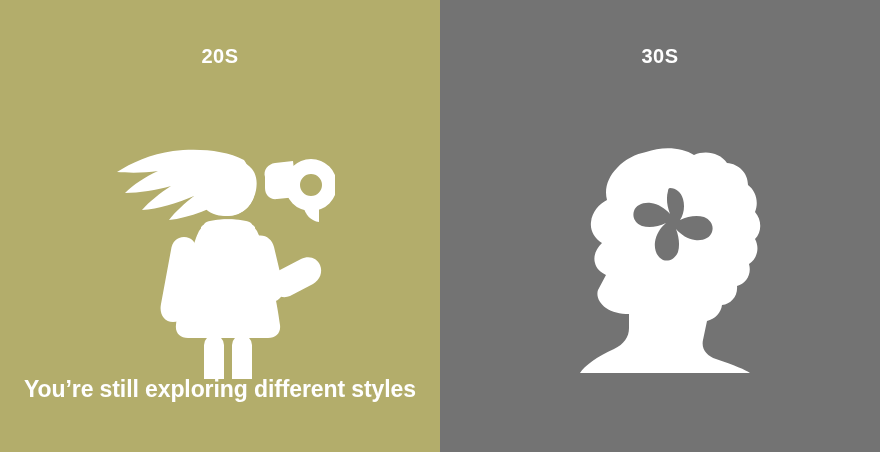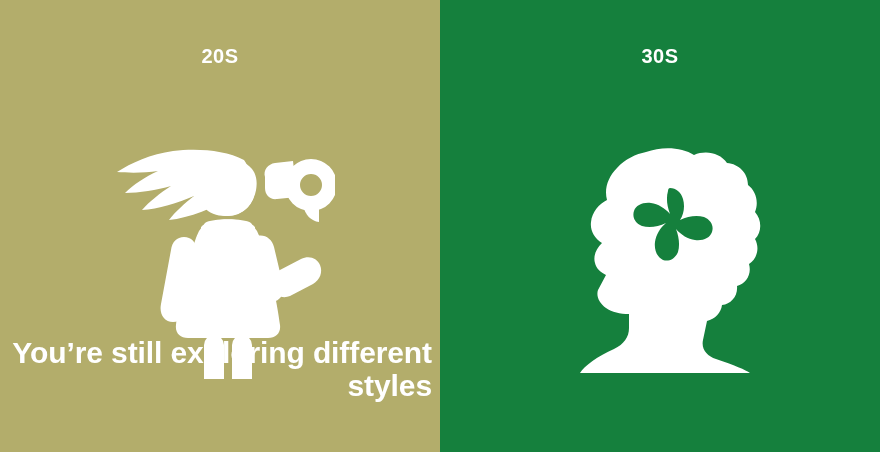--- a/index.html
+++ b/index.html
@@ -22,21 +22,21 @@
   .panel {
     position: relative;
     width: 532px;
     height: 452px;
     box-sizing: border-box;
     display: flex;
     flex-direction: column;
     align-items: center;
   }
   .panel-left  { background: #b3ad6b; }
-  .panel-right { background: #15803d; }
+  .panel-right { background: #737373; }
 
   .age-label {
     margin-top: 46px;
     font-size: 20px;
     font-weight: 700;
     letter-spacing: 0.4px;
     color: #ffffff;
     line-height: 1;
     text-align: center;
     user-select: none;
@@ -50,23 +50,23 @@
     align-items: center;
     justify-content: center;
   }
   .art-stage svg { display: block; }
 
   .caption {
     position: absolute;
     left: 0;
     right: 0;
     bottom: 50px;
-    text-align: right;
+    text-align: center;
     color: #ffffff;
-    font-size: 30px;
+    font-size: 23px;
     font-weight: 700;
     letter-spacing: -0.1px;
     line-height: 1.1;
     padding: 0 8px;
     box-sizing: border-box;
     user-select: none;
   }
 </style>
 </head>
 <body>

